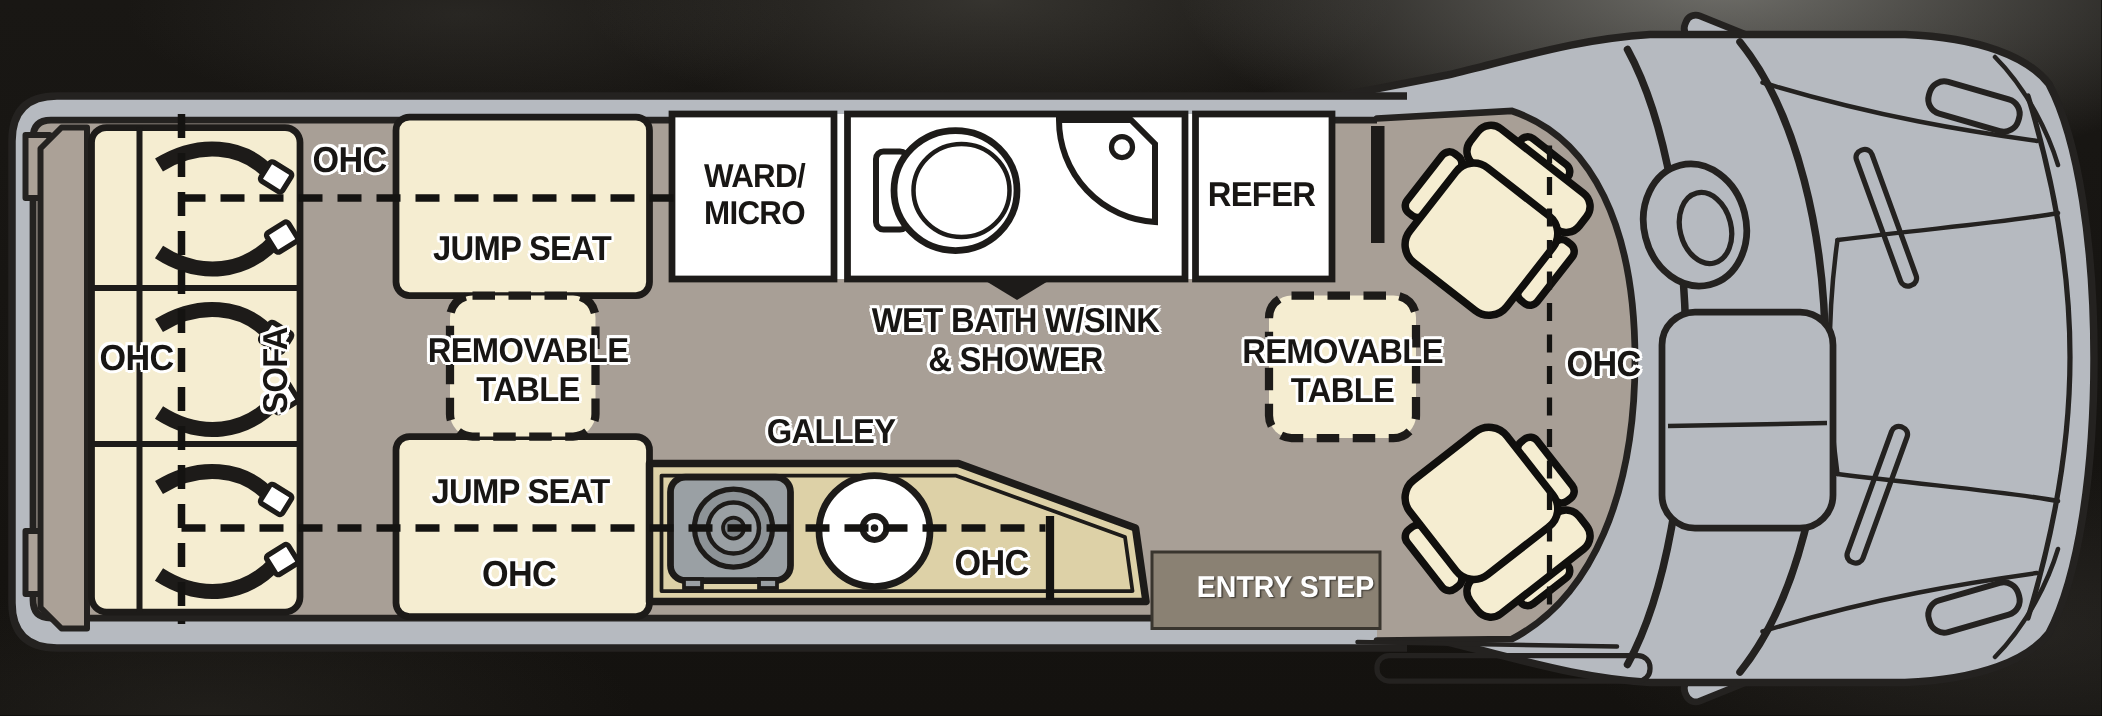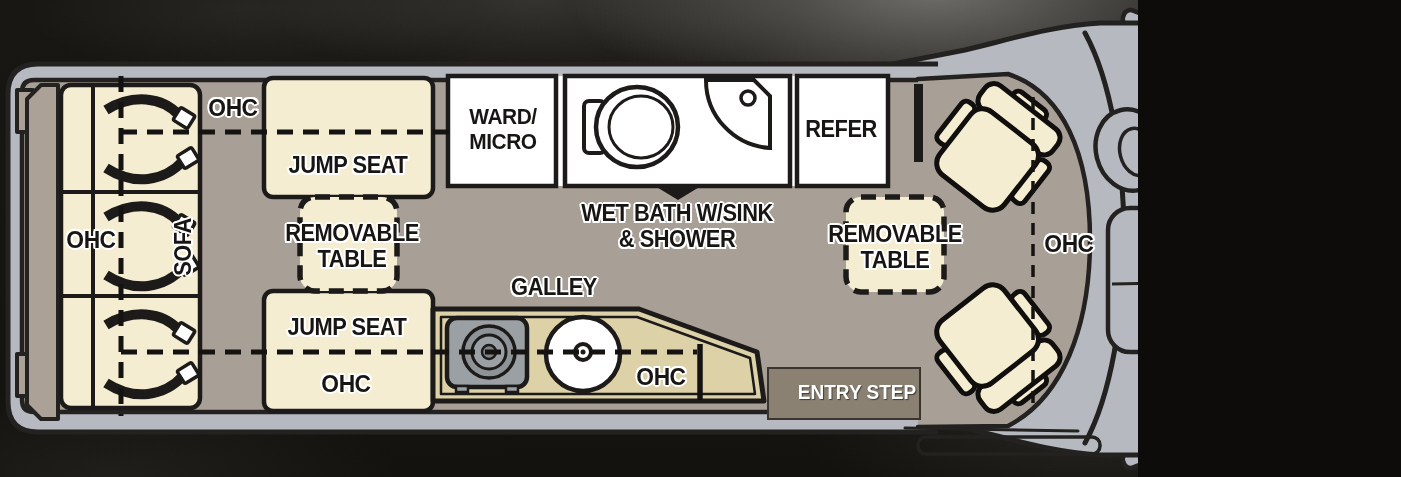--- a/index.html
+++ b/index.html
@@ -1,17 +1,17 @@
 <!DOCTYPE html>
 <html><head>
 <meta charset="utf-8">
 <style>
   html,body{margin:0;padding:0;background:#0d0c0a;}
   #stage{
-    position:relative;width:1138px;height:477px;overflow:hidden;
+    position:relative;width:1401px;height:477px;overflow:hidden;
     background:
       radial-gradient(ellipse 520px 190px at 82% -2%, rgba(168,168,162,.60), rgba(168,168,162,0) 70%),
       radial-gradient(ellipse 360px 110px at 47% 0%, rgba(120,118,110,.30), rgba(120,118,110,0) 75%),
       radial-gradient(ellipse 300px 90px at 22% 2%, rgba(96,94,88,.22), rgba(96,94,88,0) 75%),
       radial-gradient(ellipse 420px 160px at 96% 88%, rgba(84,82,78,.28), rgba(84,82,78,0) 70%),
       radial-gradient(ellipse 380px 120px at 10% 100%, rgba(70,68,62,.25), rgba(70,68,62,0) 75%),
       linear-gradient(#191714,#14120f);
     font-family:"Liberation Sans", sans-serif;
   }
   #plan-svg{position:absolute;left:0;top:0;}

